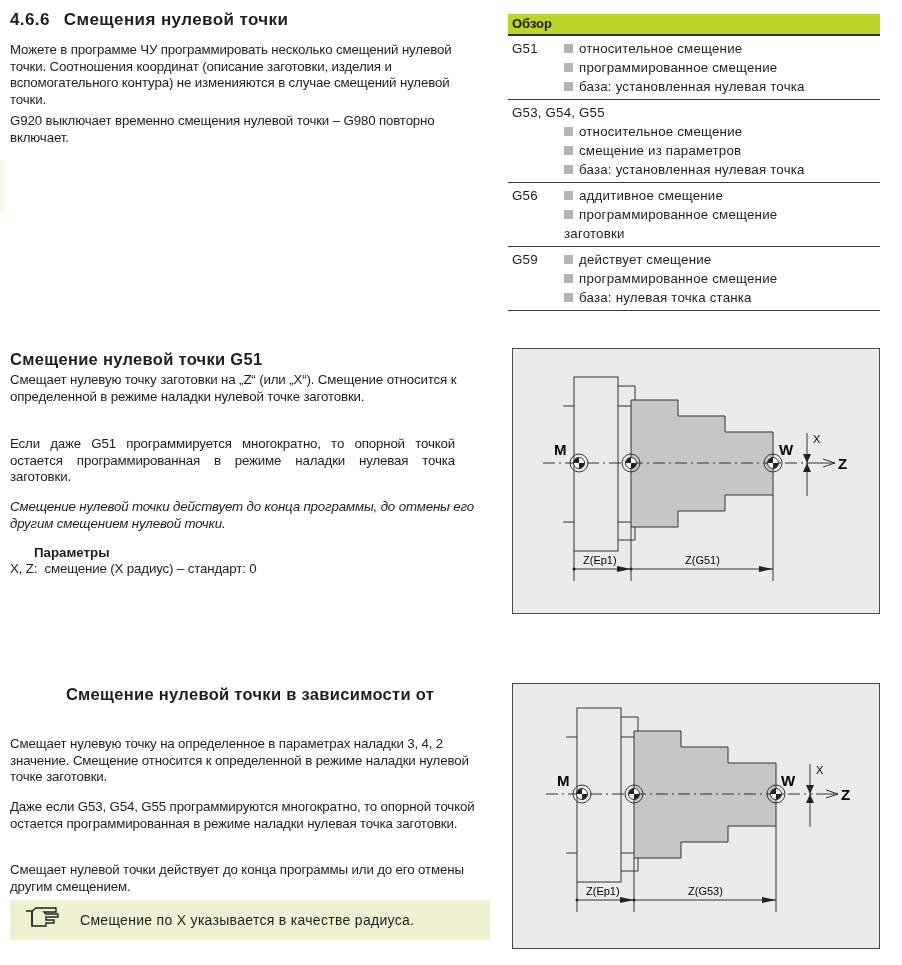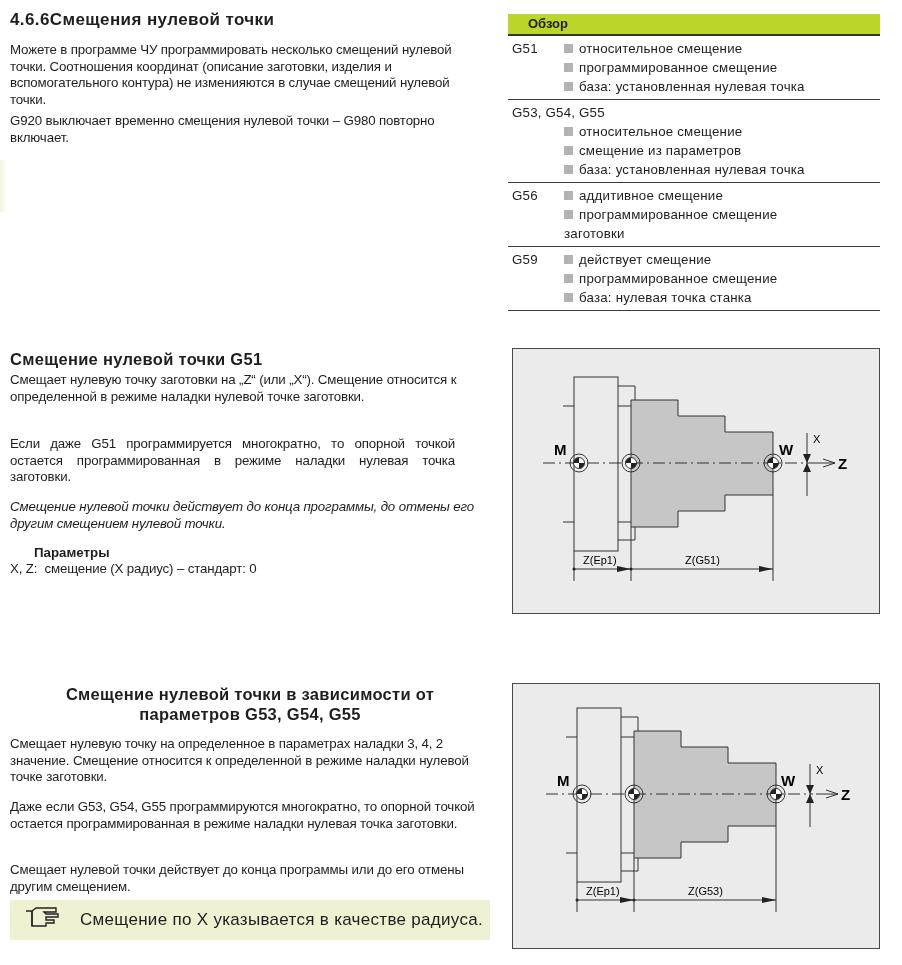--- a/index.html
+++ b/index.html
@@ -1,45 +1,45 @@
 <!DOCTYPE html>
 <html><head>
 <meta charset="utf-8">
 <style>
   html, body { margin: 0; padding: 0; background: #ffffff; }
   body { width: 902px; height: 965px; position: relative; overflow: hidden; font-family: "Liberation Sans", sans-serif; color: #1e1e1e; }
   .abs { position: absolute; }
   .h1 { font-size: 17px; font-weight: bold; letter-spacing: 0.4px; }
-  .h1 .num { }
+  .h1 .num { margin-right: 14px; }
   .h2 { font-size: 16.5px; font-weight: bold; letter-spacing: 0.3px; line-height: 20px; text-align: center; }
   .p { font-size: 13.3px; line-height: 16.5px; letter-spacing: -0.15px; margin: 0; }
   .p-bold { font-size: 13.3px; font-weight: bold; line-height: 16px; margin-left: 24px; }
   .side-strip { left: 0; top: 160px; width: 7px; height: 52px; background: linear-gradient(to right, #f3f5df, #ffffff); }
 
   
   .ov { left: 508px; top: 14px; width: 372px; }
-  .ov-head { background: #bdd52a; border-bottom: 2px solid #333; height: 20px; font-weight: bold; font-size: 13px; line-height: 20px; padding-left: 20px; }
+  .ov-head { background: #bdd52a; border-bottom: 2px solid #333; height: 20px; font-weight: bold; font-size: 13px; line-height: 20px; padding-left: 4px; }
   .ov-block { border-bottom: 1.5px solid #3a3a3a; padding: 3px 0 3px 0; font-size: 13.3px; line-height: 19px; letter-spacing: 0.2px; }
   .ov-row { display: flex; }
   .ov-code { width: 52px; padding-left: 4px; flex: none; }
   .ov-items { flex: 1; }
   .ov-item { display: block; }
   .sq { display: inline-block; width: 9px; height: 9px; background: #b3b3b3; margin-right: 6px; vertical-align: 0px; }
   .ov-code-full { padding-left: 4px; }
   .ov-indent { padding-left: 56px; }
   .ov-cont { padding-left: 56px; }
 
   
   .diagram { background: #ebebeb; border: 1.5px solid #4a4a4a; box-sizing: border-box; }
   .diagram svg { display: block; }
 
   
   .note { left: 10px; top: 900px; width: 480px; height: 40px; background: #eef2d2; display: flex; align-items: center; }
   .note-icon { width: 40px; margin-left: 14px; margin-right: 16px; }
-  .note-text { font-size: 17px; letter-spacing: 0.3px; }
+  .note-text { font-size: 14px; letter-spacing: 0.3px; }
 </style>
 </head>
 <body>
 
 <div class="abs h1" style="left:10px; top:10px;">
   <span class="num">4.6.6</span><span>Смещения нулевой точки</span>
 </div>
 <p class="abs p" style="left:10px; top:42px; width:460px;">Можете в программе ЧУ программировать несколько смещений нулевой точки. Соотношения координат (описание заготовки, изделия и вспомогательного контура) не изменияются в случае смещений нулевой точки.</p>
 <p class="abs p" style="left:10px; top:113px; width:460px;">G920 выключает временно смещения нулевой точки – G980 повторно включает.</p>
 <div class="abs side-strip"></div>
@@ -145,21 +145,20 @@
     <path d="M246 217 L260 220 L246 223 Z" fill="#222"></path>
     <circle cx="61" cy="220" r="1.5" fill="#222"></circle>
     <circle cx="118" cy="220" r="1.5" fill="#222"></circle>
     <text x="70" y="215" font-family="Liberation Sans, sans-serif" font-size="11">Z(Ep1)</text>
     <text x="172" y="215" font-family="Liberation Sans, sans-serif" font-size="11">Z(G51)</text>
   </svg>
 </div>
 
 <div class="abs h2" style="left:10px; top:684px; width:480px;">
   <div>Смещение нулевой точки в зависимости от</div>
-  <div>параметров G53, G54, G55</div>
 </div>
 <p class="abs p" style="left:10px; top:736px; width:465px;">Смещает нулевую точку на определенное в параметрах наладки 3, 4, 2 значение. Смещение относится к определенной в режиме наладки нулевой точке заготовки.</p>
 <p class="abs p" style="left:10px; top:799px; width:465px;">Даже если G53, G54, G55 программируются многократно, то опорной точкой остается программированная в режиме наладки нулевая точка заготовки.</p>
 <p class="abs p" style="left:10px; top:862px; width:465px;">Смещает нулевой точки действует до конца программы или до его отмены другим смещением.</p>
 
 <div class="abs note" style="top:900px;">
   <span class="note-icon">
     <svg width="38" height="22" viewBox="0 0 38 22">
       <path d="M2 4 H8 L12 1 H32 V5 H20 L22 7 H34 V10 H22 V13 H30 V16 H22 V19 H8 V4 Z" fill="none" stroke="#222" stroke-width="1.4"></path>
       <line x1="8" y1="4" x2="8" y2="19" stroke="#222" stroke-width="1.4"></line>

